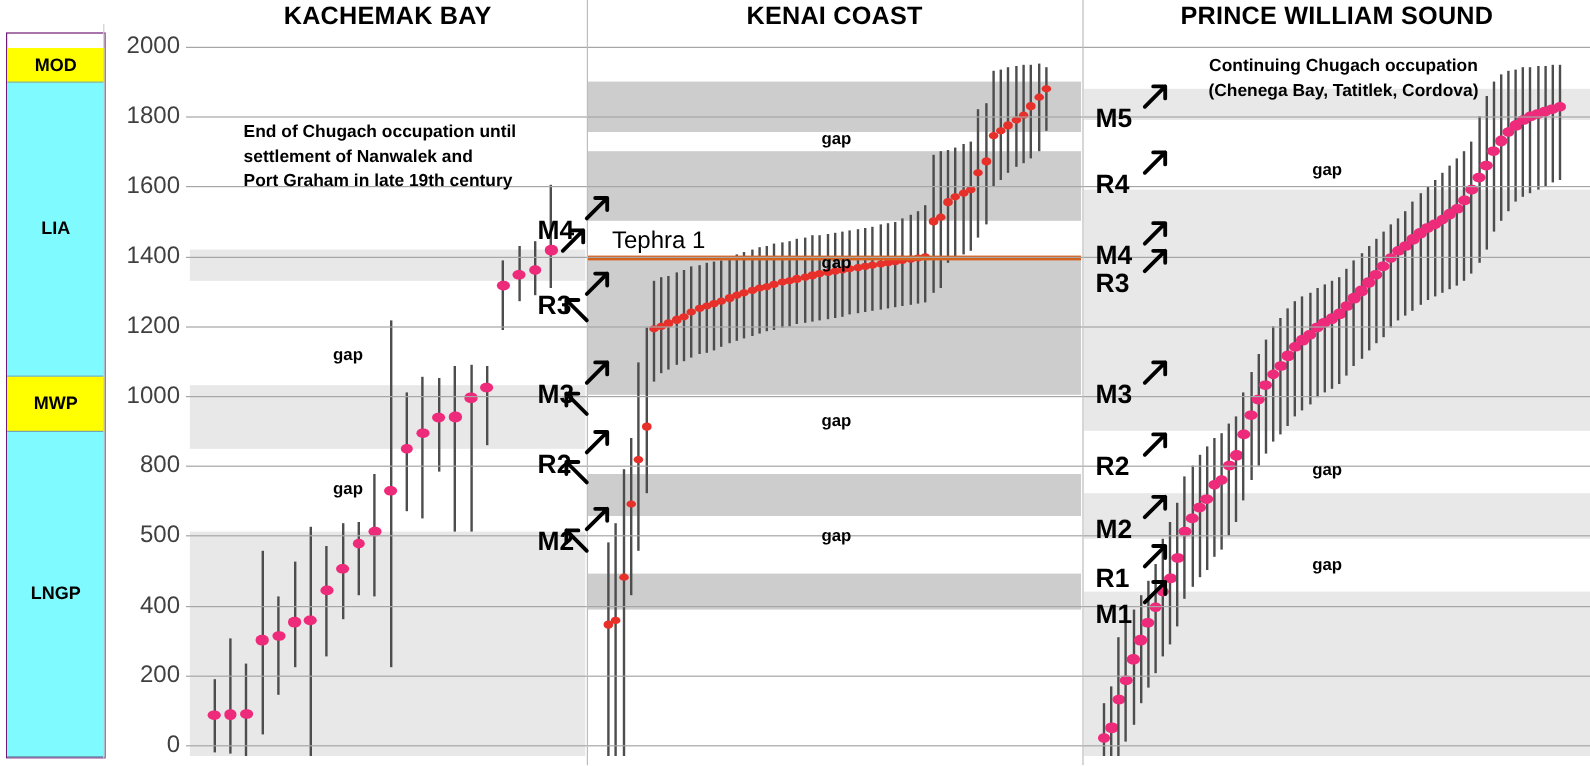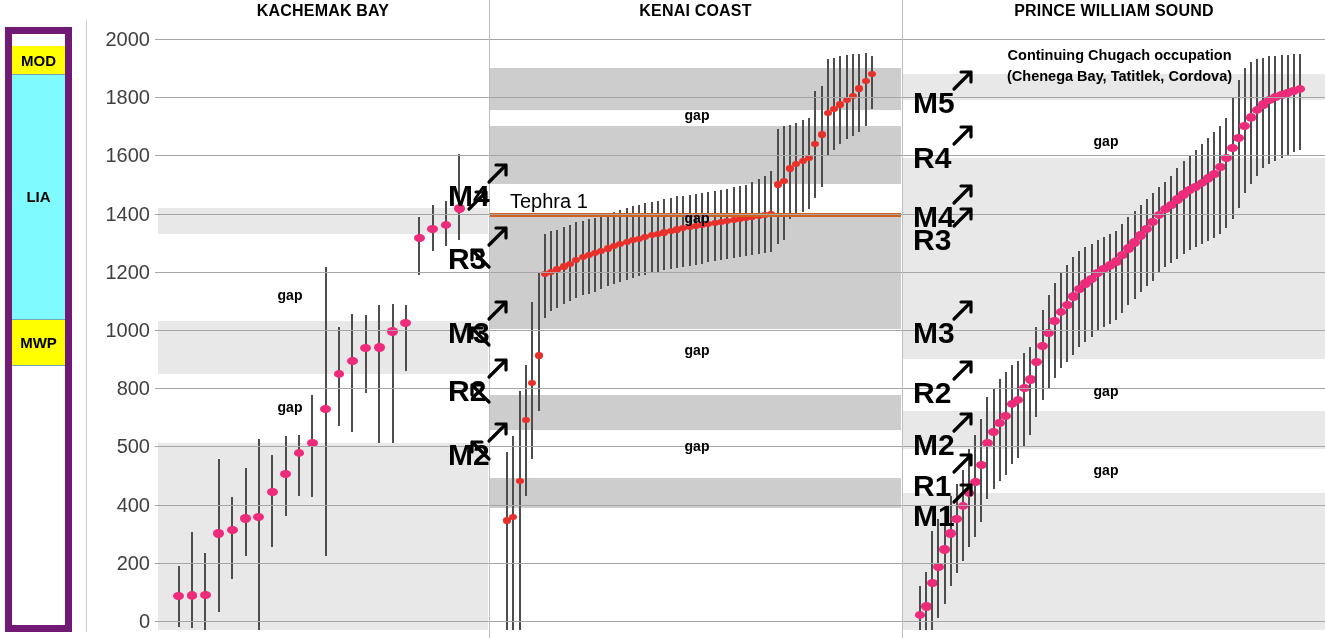--- a/index.html
+++ b/index.html
@@ -1,68 +1,71 @@
 <!DOCTYPE html>
 <html><head>
 <meta charset="utf-8">
 <style>
   html,body{margin:0;padding:0;background:#fff;}
   body{font-family:"Liberation Sans",sans-serif;}
   #root{position:relative;width:1325px;height:638px;overflow:hidden;background:#fff;}
 
   
-  #climate-bar{position:absolute;left:5px;top:27px;width:67px;height:605px;border:7px solid #701a75;box-sizing:border-box;}
+  #climate-bar{position:absolute;left:5px;top:27px;width:83px;height:605px;border:1px solid #701a75;box-sizing:border-box;}
   .climate-seg{position:absolute;left:0;width:100%;box-sizing:border-box;
        display:flex;align-items:center;justify-content:center;
        font-weight:bold;font-size:15px;color:#000;border-bottom:1px solid #6fa7b8;}
   #climate-divider{position:absolute;left:86px;top:20px;width:1px;height:612px;background:#cfcfcf;}
 
   
   .ytick{position:absolute;right:0;width:60px;text-align:right;
       font-size:20px;color:#404040;transform:translateY(-50%);
       font-family:"Liberation Sans",sans-serif;}
   #yaxis{position:absolute;left:90px;top:0;width:60px;height:638px;}
 
   
   #plot{position:absolute;left:155px;top:0;right:0;height:638px;}
   .gridline{position:absolute;left:0;right:0;height:1px;background:#a6a6a6;}
   .panel{position:absolute;top:0;bottom:0;overflow:hidden;}
   .panel-title{position:absolute;top:2px;width:100%;text-align:center;
-      font-weight:bold;font-size:16px;color:#000;letter-spacing:0.2px;}
+      font-weight:bold;font-size:21px;color:#000;letter-spacing:0.2px;}
   .band{position:absolute;left:0;right:0;}
   .band.light{background:#e8e8e8;}
   .band.dark{background:#cdcdcd;}
   .vsep{position:absolute;top:0;bottom:0;width:1px;background:#bdbdbd;}
 
   .errbar{position:absolute;width:2px;background:#4d4d4d;}
   .dot{position:absolute;border-radius:50%;background:#ee2b7b;}
   .dot.kenai{background:#e8302a;}
 
   .note{position:absolute;font-weight:bold;font-size:14.5px;color:#000;line-height:1.42;}
   .gaplabel{position:absolute;font-weight:bold;font-size:14px;color:#000;
       transform:translate(-50%,-50%);}
-  .marker-label{position:absolute;font-weight:bold;font-size:30px;color:#000;}
+  .marker-label{position:absolute;font-weight:bold;font-size:22px;color:#000;}
   .tephra-line{position:absolute;height:4px;background:#d4621f;}
   .tephra-label{position:absolute;font-size:20px;color:#000;font-weight:normal;}
   .arrow{position:absolute;}
 </style>
 </head>
 <body>
 
 <div id="root">
 
   <div id="climate-bar">
       <div class="climate-seg" style="top: 12px; height: 29.1px; background: rgb(255, 255, 0);">
         <span>MOD</span>
       </div>
       <div class="climate-seg" style="top: 41.1px; height: 244.44px; background: rgb(127, 251, 255);">
         <span>LIA</span>
       </div>
       <div class="climate-seg" style="top: 285.54px; height: 46.56px; background: rgb(255, 255, 0);">
         <span>MWP</span>
+      </div>
+      <div class="climate-seg" style="top: 332.1px; height: 270.63px; background: rgb(127, 251, 255);">
+        <span>LNGP</span>
       </div>
     </div>
   <div id="climate-divider"></div>
 
   <div id="yaxis">
       <div class="ytick" style="top: 621px;">0</div>
       <div class="ytick" style="top: 562.8px;">200</div>
       <div class="ytick" style="top: 504.6px;">400</div>
       <div class="ytick" style="top: 446.4px;">500</div>
       <div class="ytick" style="top: 388.2px;">800</div>
@@ -392,20 +395,23 @@
       <div class="gridline" style="top: 271.8px;"></div>
       <div class="gridline" style="top: 213.6px;"></div>
       <div class="gridline" style="top: 155.4px;"></div>
       <div class="gridline" style="top: 97.2px;"></div>
       <div class="gridline" style="top: 39px;"></div>
       <div class="vsep" style="left: 333.5px;"></div>
       <div class="vsep" style="left: 746.5px;"></div>
       <div class="panel-title" style="left: 3px; width: 330px;">KACHEMAK BAY</div>
       <div class="panel-title" style="left: 335px; width: 411px;">KENAI COAST</div>
       <div class="panel-title" style="left: 748px; width: 422px;">PRINCE WILLIAM SOUND</div>
+      <div class="note" style="left: 48px; top: 100px; text-align: left; white-space: pre-line;">End of Chugach occupation until
+settlement of Nanwalek and
+Port Graham in late 19th century</div>
       <div class="note" style="left: 852px; top: 45px; text-align: center; white-space: pre-line;">Continuing Chugach occupation
 (Chenega Bay, Tatitlek, Cordova)</div>
       <div class="gaplabel" style="left: 135px; top: 295.08px;">gap</div>
       <div class="gaplabel" style="left: 135px; top: 407.115px;">gap</div>
       <div class="gaplabel" style="left: 542px; top: 114.66px;">gap</div>
       <div class="gaplabel" style="left: 542px; top: 217.965px;">gap</div>
       <div class="gaplabel" style="left: 542px; top: 350.37px;">gap</div>
       <div class="gaplabel" style="left: 542px; top: 446.4px;">gap</div>
       <div class="gaplabel" style="left: 951px; top: 140.85px;">gap</div>
       <div class="gaplabel" style="left: 951px; top: 391.11px;">gap</div>

